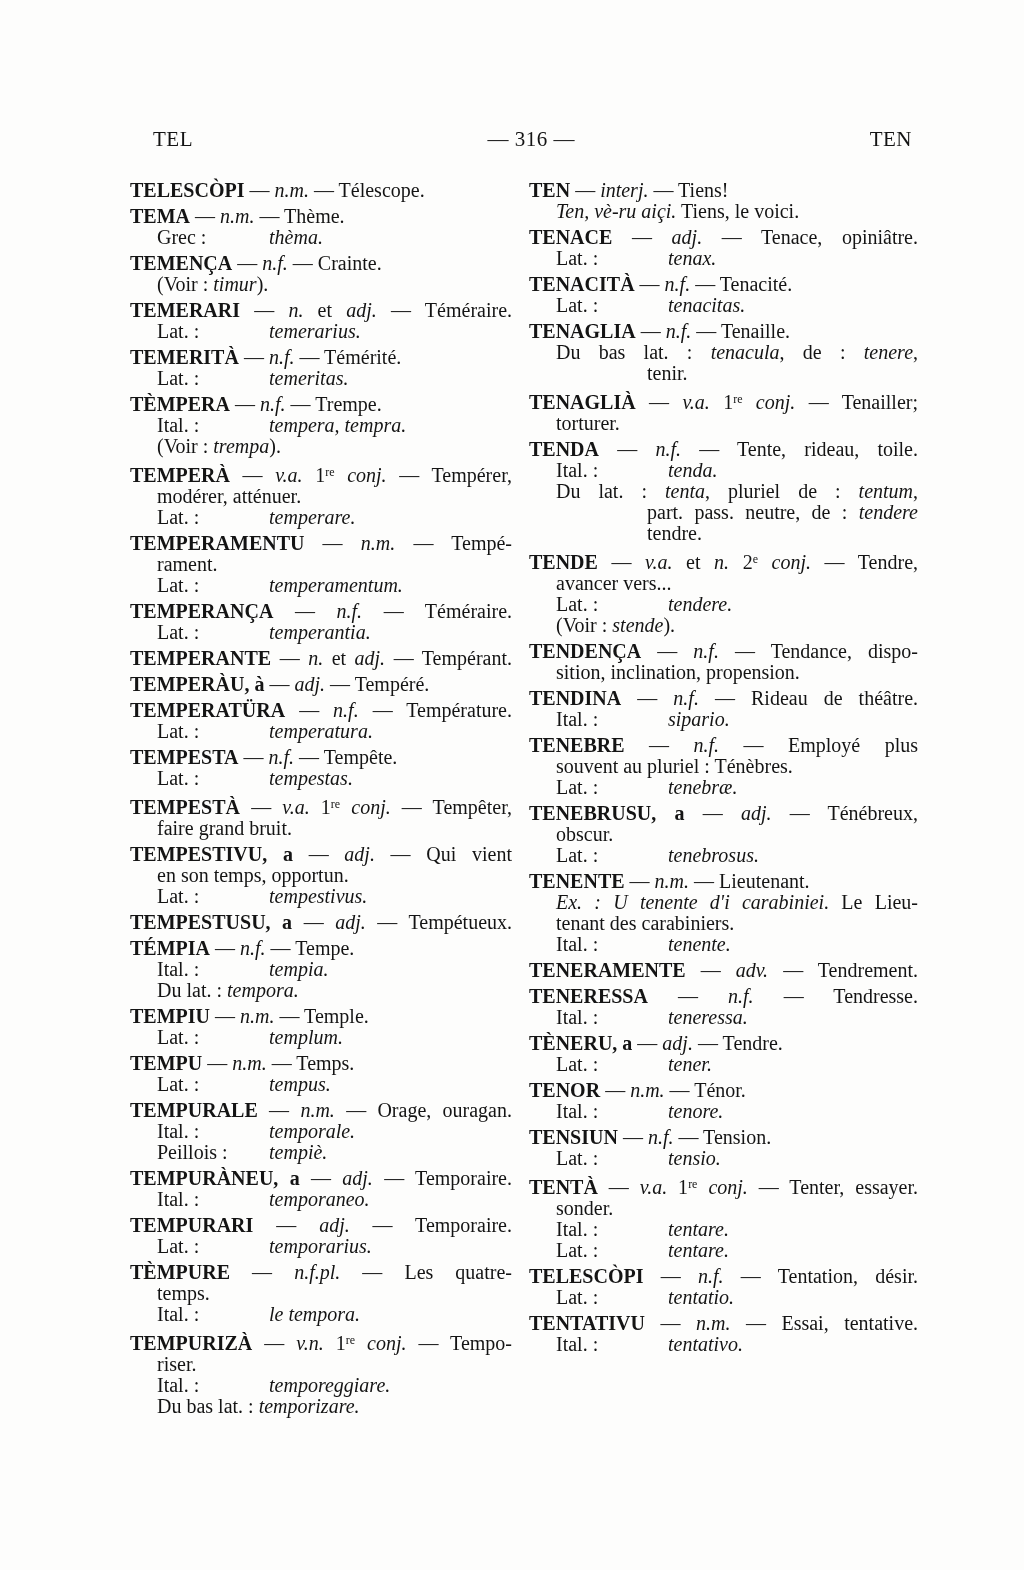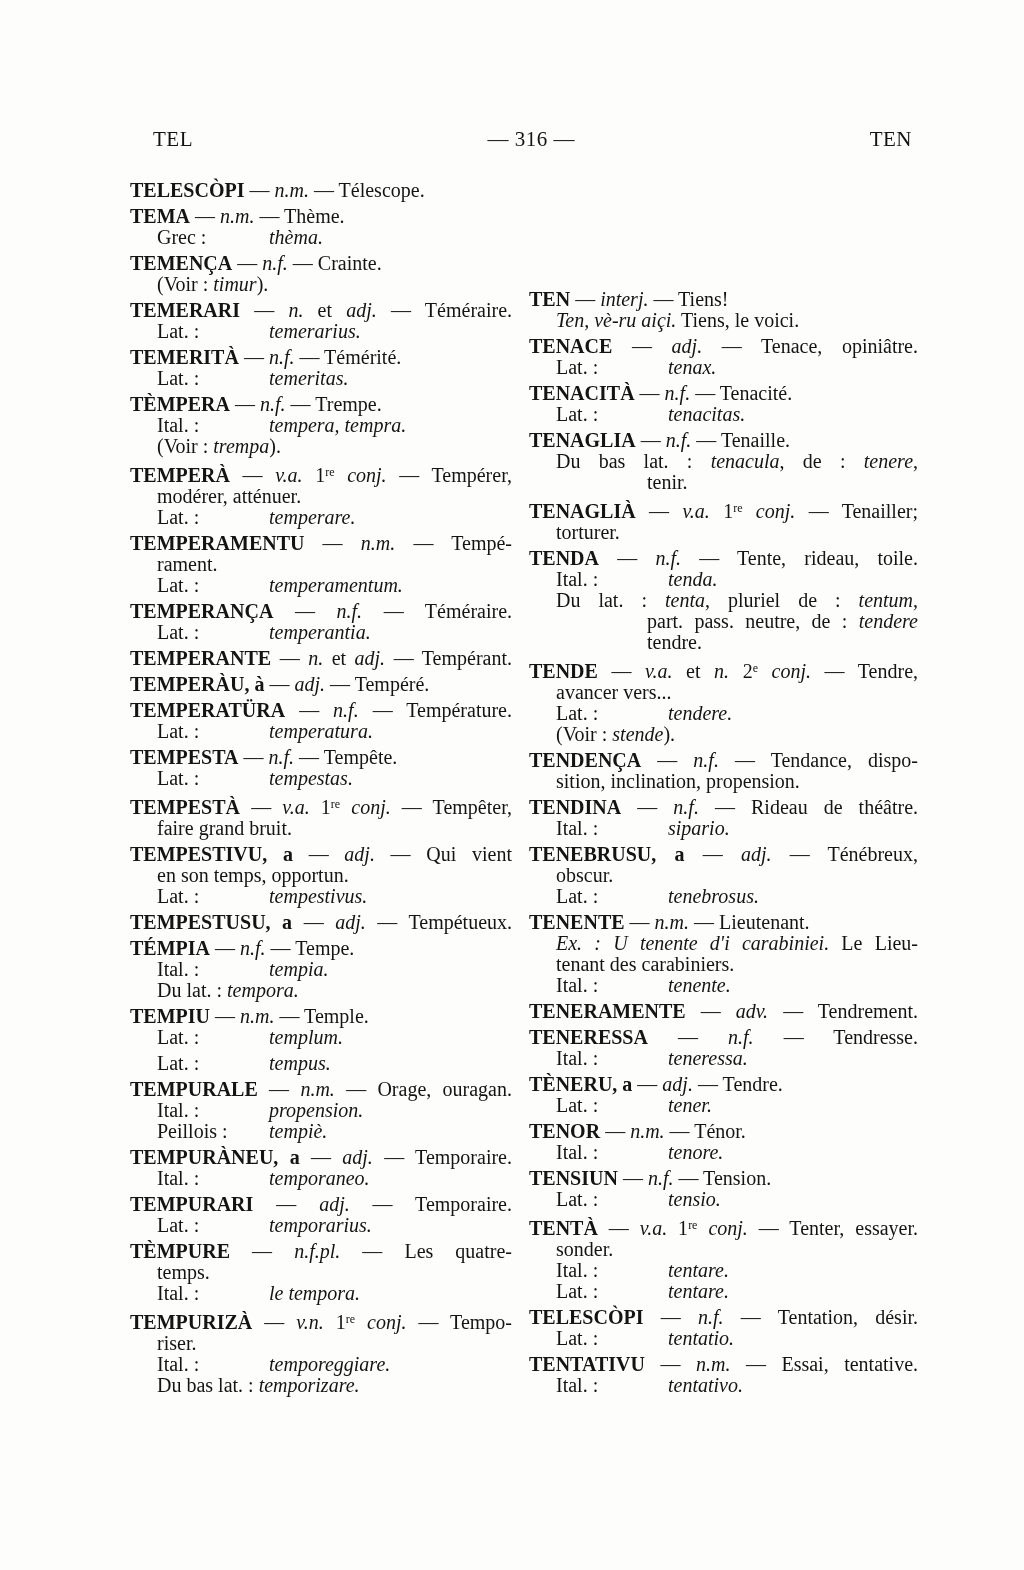--- a/index.html
+++ b/index.html
@@ -14,21 +14,21 @@
   }
   .page{position:absolute;inset:0;overflow:hidden;}
   .header{
     position:absolute;top:127px;left:121px;right:112px;
     display:flex;justify-content:space-between;align-items:baseline;
     font-size:21px;letter-spacing:0.5px;margin-left:32px;
   }
   .header .hw{font-weight:normal;}
   .columns{
     position:absolute;top:180px;left:130px;right:106px;
-    display:flex;align-items:flex-end;
+    display:flex;align-items:flex-start;
   }
   .col{box-sizing:border-box;}
   .col-left{width:397px;padding-right:15px;}
   .divider{width:2px;background:#1c1c1c;}
   .col-right{flex:1;padding-left:0;}
   .entry{margin-bottom:5px;}
   .line{font-size:20px;line-height:21px;}
   .ind1{padding-left:27px;}
   .ind2{padding-left:118px;}
   .j{text-align:justify;text-align-last:justify;}
@@ -116,25 +116,26 @@
         <div class="entry">
           <div class="line ind0"><span class="seg-b">TÉMPIA</span><span class="seg-r"> — </span><span class="seg-i">n.f.</span><span class="seg-r"> — Tempe.</span></div>
           <div class="line ind1"><span class="seg-lab">Ital. :</span><span class="seg-i">tempia.</span></div>
           <div class="line ind1"><span class="seg-r">Du lat. : </span><span class="seg-i">tempora.</span></div>
         </div>
         <div class="entry">
           <div class="line ind0"><span class="seg-b">TEMPIU</span><span class="seg-r"> — </span><span class="seg-i">n.m.</span><span class="seg-r"> — Temple.</span></div>
           <div class="line ind1"><span class="seg-lab">Lat. :</span><span class="seg-i">templum.</span></div>
         </div>
         <div class="entry">
+          <div class="line ind0"><span class="seg-b">TEMPU</span><span class="seg-r"> — </span><span class="seg-i">n.m.</span><span class="seg-r"> — Temps.</span></div>
           <div class="line ind1"><span class="seg-lab">Lat. :</span><span class="seg-i">tempus.</span></div>
         </div>
         <div class="entry">
           <div class="line ind0 j"><span class="seg-b">TEMPURALE</span><span class="seg-r"> — </span><span class="seg-i">n.m.</span><span class="seg-r"> — Orage, ouragan.</span></div>
-          <div class="line ind1"><span class="seg-lab">Ital. :</span><span class="seg-i">propension.</span></div>
+          <div class="line ind1"><span class="seg-lab">Ital. :</span><span class="seg-i">temporale.</span></div>
           <div class="line ind1"><span class="seg-lab">Peillois :</span><span class="seg-i">tempiè.</span></div>
         </div>
         <div class="entry">
           <div class="line ind0 j"><span class="seg-b">TEMPURÀNEU, a</span><span class="seg-r"> — </span><span class="seg-i">adj.</span><span class="seg-r"> — Temporaire.</span></div>
           <div class="line ind1"><span class="seg-lab">Ital. :</span><span class="seg-i">temporaneo.</span></div>
         </div>
         <div class="entry">
           <div class="line ind0 j"><span class="seg-b">TEMPURARI</span><span class="seg-r"> — </span><span class="seg-i">adj.</span><span class="seg-r"> — Temporaire.</span></div>
           <div class="line ind1"><span class="seg-lab">Lat. :</span><span class="seg-i">temporarius.</span></div>
         </div>
@@ -188,20 +189,25 @@
         </div>
         <div class="entry">
           <div class="line ind0 j"><span class="seg-b">TENDENÇA</span><span class="seg-r"> — </span><span class="seg-i">n.f.</span><span class="seg-r"> — Tendance, dispo-</span></div>
           <div class="line ind1"><span class="seg-r">sition, inclination, propension.</span></div>
         </div>
         <div class="entry">
           <div class="line ind0 j"><span class="seg-b">TENDINA</span><span class="seg-r"> — </span><span class="seg-i">n.f.</span><span class="seg-r"> — Rideau de théâtre.</span></div>
           <div class="line ind1"><span class="seg-lab">Ital. :</span><span class="seg-i">sipario.</span></div>
         </div>
         <div class="entry">
+          <div class="line ind0 j"><span class="seg-b">TENEBRE</span><span class="seg-r"> — </span><span class="seg-i">n.f.</span><span class="seg-r"> — Employé plus</span></div>
+          <div class="line ind1"><span class="seg-r">souvent au pluriel : Ténèbres.</span></div>
+          <div class="line ind1"><span class="seg-lab">Lat. :</span><span class="seg-i">tenebræ.</span></div>
+        </div>
+        <div class="entry">
           <div class="line ind0 j"><span class="seg-b">TENEBRUSU, a</span><span class="seg-r"> — </span><span class="seg-i">adj.</span><span class="seg-r"> — Ténébreux,</span></div>
           <div class="line ind1"><span class="seg-r">obscur.</span></div>
           <div class="line ind1"><span class="seg-lab">Lat. :</span><span class="seg-i">tenebrosus.</span></div>
         </div>
         <div class="entry">
           <div class="line ind0"><span class="seg-b">TENENTE</span><span class="seg-r"> — </span><span class="seg-i">n.m.</span><span class="seg-r"> — Lieutenant.</span></div>
           <div class="line ind1 j"><span class="seg-i">Ex. : U tenente d'i carabiniei.</span><span class="seg-r"> Le Lieu-</span></div>
           <div class="line ind1"><span class="seg-r">tenant des carabiniers.</span></div>
           <div class="line ind1"><span class="seg-lab">Ital. :</span><span class="seg-i">tenente.</span></div>
         </div>

